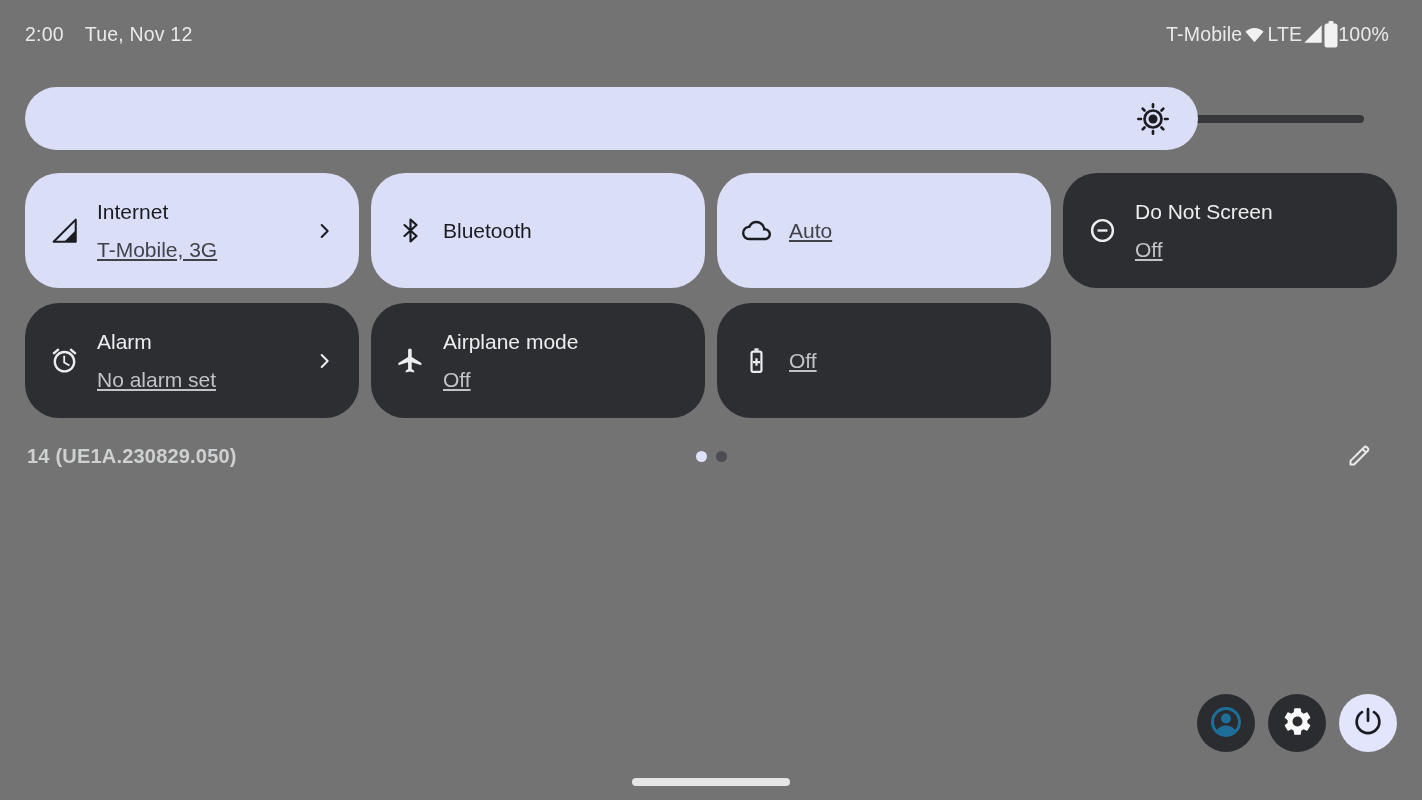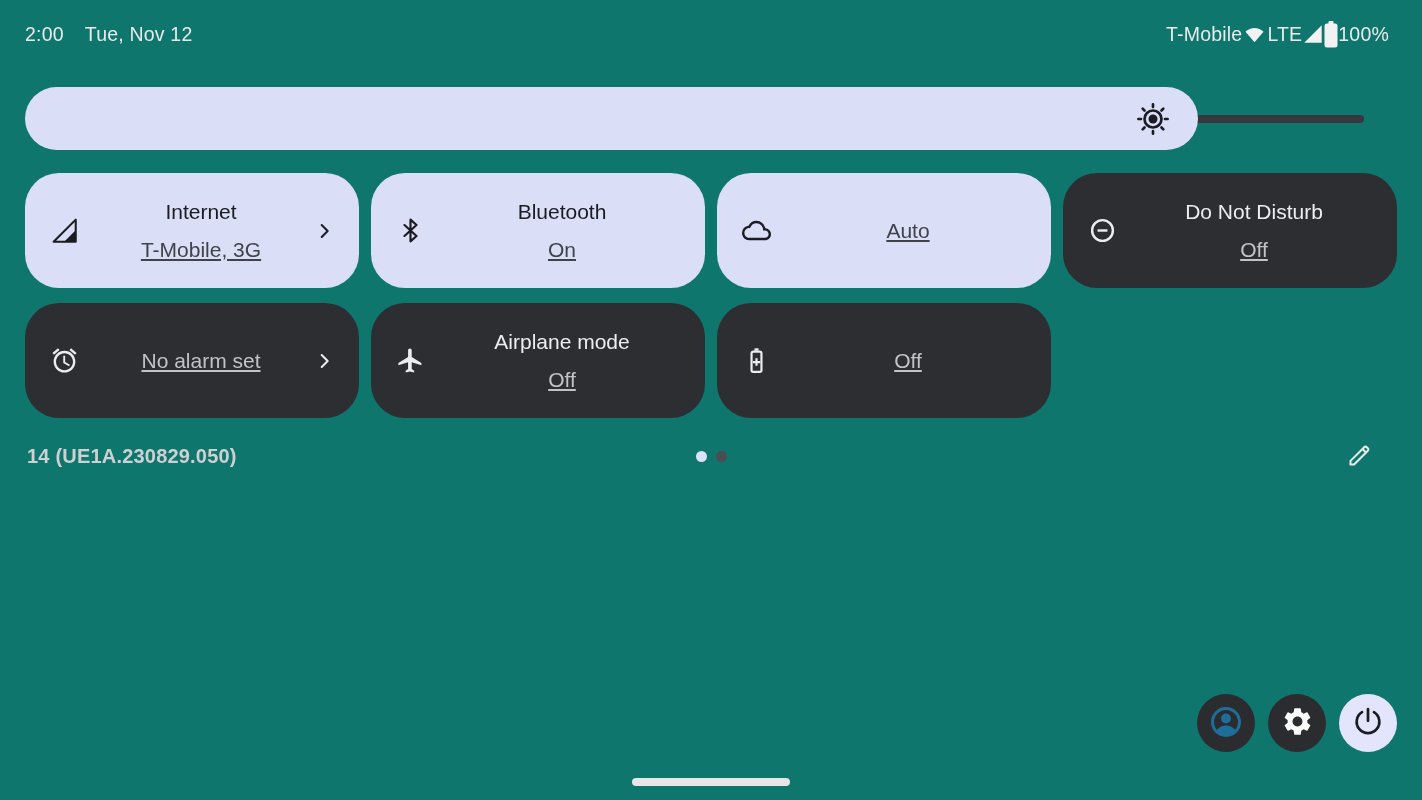--- a/index.html
+++ b/index.html
@@ -1,19 +1,18 @@
 <!DOCTYPE html>
 <html><head>
 <meta charset="utf-8">
 <style>
   html,body{margin:0;padding:0;background:#000;}
   .screen{
-    position:relative;width:1422px;height:800px;background:#0f766e;overflow:hidden;
+    position:relative;width:1422px;height:800px;background:#737373;overflow:hidden;
     font-family:"Liberation Sans",sans-serif;
-    text-align:center;
     -webkit-font-smoothing:antialiased;
   }
   
   .status-bar{
     position:absolute;top:0;left:0;right:0;height:58px;
     display:flex;justify-content:space-between;align-items:center;
     padding:10px 33px 0 25px;box-sizing:border-box;
     color:#e9eaea;font-size:19.5px;font-weight:500;letter-spacing:.2px;
   }
   .sb-left{display:flex;align-items:center;gap:21px;}
@@ -153,52 +152,52 @@
         </span>
       </div>
       <div class="tile active">
         <span class="tile-icon">
           <svg viewBox="0 0 24 24" fill="none" stroke="currentColor" stroke-width="1.8" stroke-linejoin="round" stroke-linecap="round">
             <path d="M7 7.5 17 16.5 12 21V3l5 4.5L7 16.5"></path>
           </svg>
         </span>
         <span class="tile-text">
           <span class="tile-title">Bluetooth</span>
-          <span class="tile-subtitle">On</span>
         </span>
       </div>
       <div class="tile active">
         <span class="tile-icon">
           <svg viewBox="0 0 24 24" fill="currentColor">
             <path d="M19.35 10.04A7.49 7.49 0 0 0 12 4C9.11 4 6.6 5.64 5.35 8.04A5.994 5.994 0 0 0 0 14c0 3.31 2.69 6 6 6h13c2.76 0 5-2.24 5-5 0-2.64-2.05-4.78-4.65-4.96zM19 18H6c-2.21 0-4-1.79-4-4s1.79-4 4-4h.71C7.37 7.69 9.48 6 12 6c3.04 0 5.5 2.46 5.5 5.5V12H19c1.66 0 3 1.34 3 3s-1.34 3-3 3z"></path>
           </svg>
         </span>
         <span class="tile-text">
           <span class="tile-subtitle">Auto</span>
         </span>
       </div>
       <div class="tile inactive">
         <span class="tile-icon">
           <svg viewBox="0 0 24 24" fill="none" stroke="currentColor" stroke-width="2">
             <circle cx="12" cy="12" r="8.6"></circle>
             <path d="M7.9 12h8.2"></path>
           </svg>
         </span>
         <span class="tile-text">
-          <span class="tile-title">Do Not Disturb</span>
+          <span class="tile-title">Do Not Screen</span>
           <span class="tile-subtitle">Off</span>
         </span>
       </div>
       <div class="tile inactive">
         <span class="tile-icon">
           <svg viewBox="0 0 24 24" fill="currentColor">
             <path d="M22 5.72l-4.6-3.86-1.29 1.53 4.6 3.86L22 5.72zM7.88 3.39 6.6 1.86 2 5.71l1.29 1.53 4.59-3.85zM12.5 8H11v6l4.75 2.85.75-1.23-4-2.37V8zM12 4c-4.97 0-9 4.03-9 9s4.02 9 9 9c4.97 0 9-4.03 9-9s-4.03-9-9-9zm0 16c-3.87 0-7-3.13-7-7s3.13-7 7-7 7 3.13 7 7-3.13 7-7 7z"></path>
           </svg>
         </span>
         <span class="tile-text">
+          <span class="tile-title">Alarm</span>
           <span class="tile-subtitle">No alarm set</span>
         </span>
         <span class="tile-chevron">
           <svg viewBox="0 0 24 24" fill="none" stroke="currentColor" stroke-width="2.2" stroke-linecap="round" stroke-linejoin="round">
             <path d="m9.5 5.5 6.5 6.5-6.5 6.5"></path>
           </svg>
         </span>
       </div>
       <div class="tile inactive">
         <span class="tile-icon">

